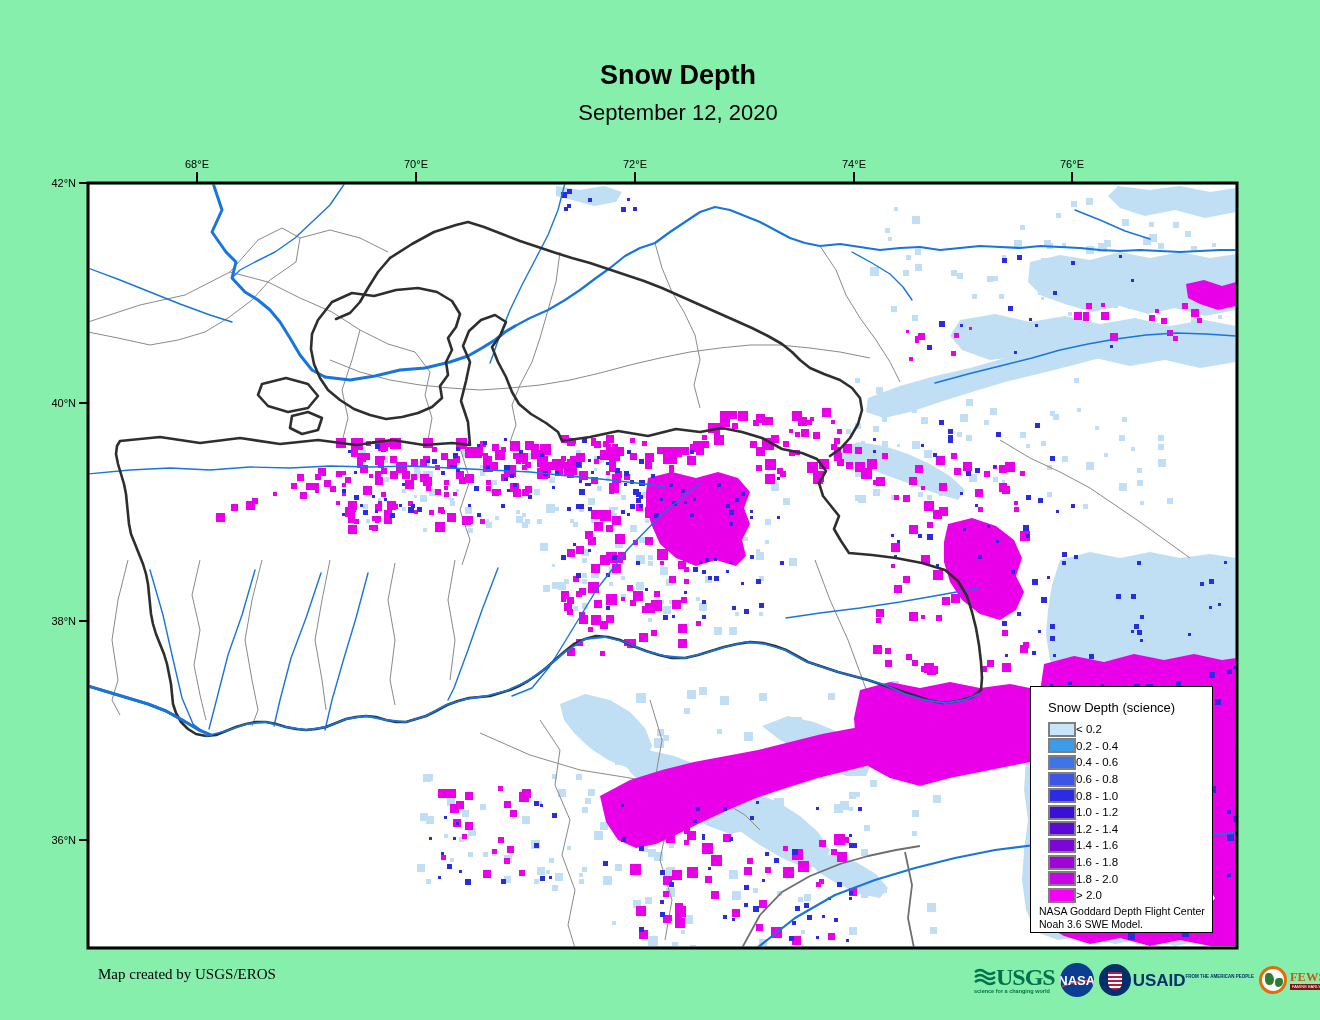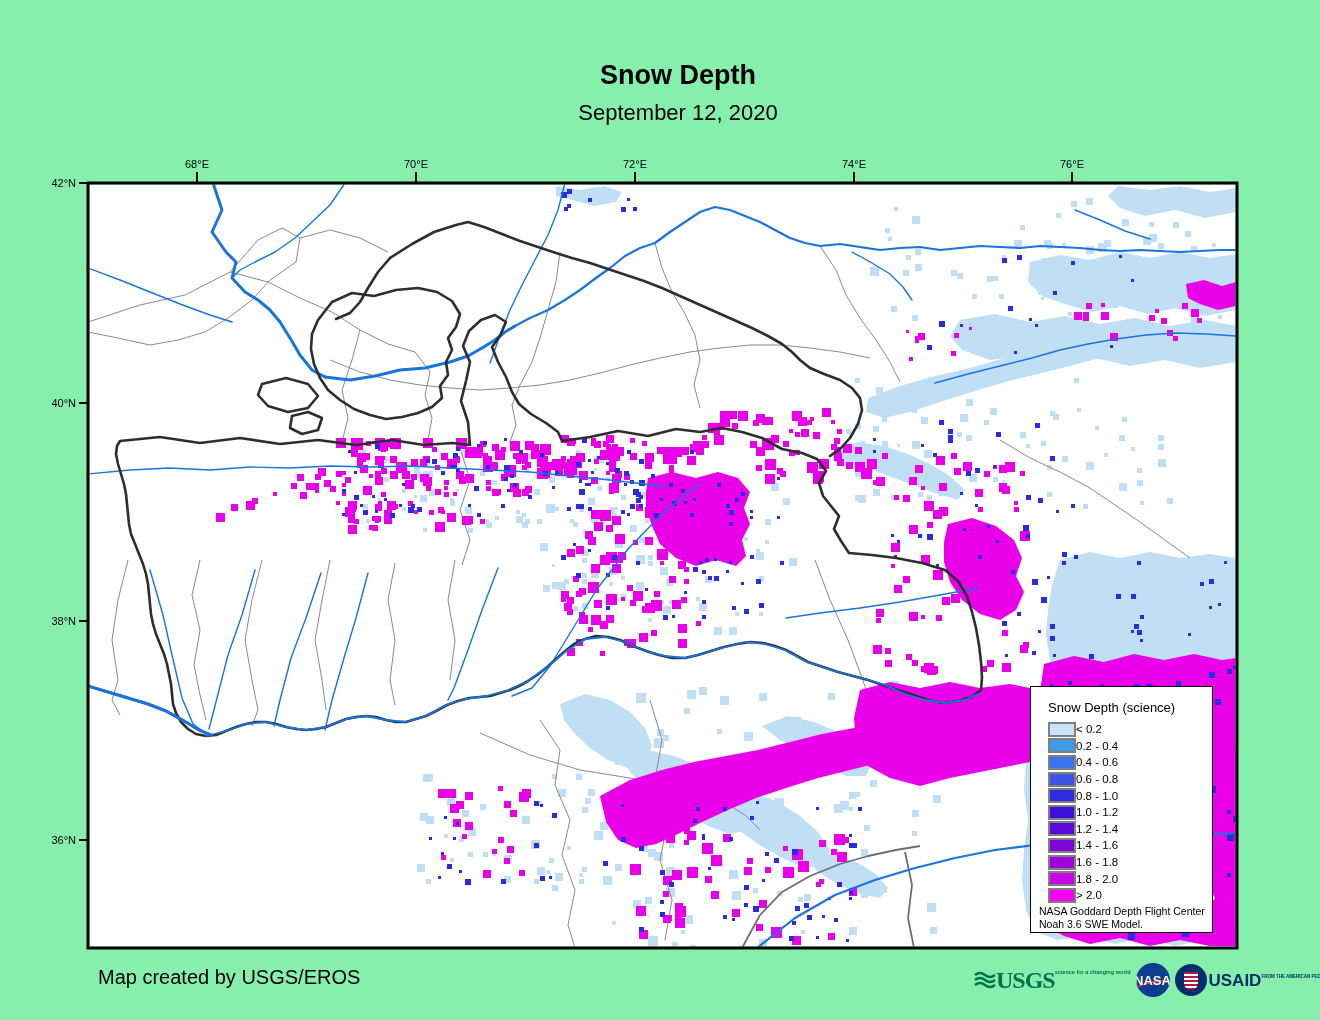--- a/index.html
+++ b/index.html
@@ -24,24 +24,24 @@
   
   .legend{position:absolute;left:1030px;top:686px;width:183px;height:247px;background:#fff;
           border:1px solid #000;box-sizing:border-box;z-index:5;}
   .legend-title{position:absolute;left:17px;top:13px;font-size:13px;}
   .legend-items{position:absolute;left:17px;top:34px;}
   .legend-row{display:flex;align-items:center;height:16.6px;}
   .legend-swatch{display:inline-block;width:24px;height:11px;border:2px solid #7f7f7f;box-sizing:content-box;}
   .legend-label{font-size:11.5px;}
   .legend-attr{position:absolute;left:8px;top:218px;font-size:10.5px;line-height:13px;}
   
-  .credit{position:absolute;left:98px;top:966px;font-size:20px;}
+  .credit{position:absolute;left:98px;top:966px;font-size:15px;font-family:Liberation Serif, serif;}
   .logos{position:absolute;left:974px;top:956px;height:48px;display:flex;align-items:center;gap:5px;z-index:6;}
   .logo{position:relative;display:flex;align-items:center;}
-  .usgs-block{display:flex;flex-direction:row;align-items:flex-start;}
+  .usgs-block{display:flex;flex-direction:column;align-items:flex-start;}
   .usgs-row{display:flex;align-items:center;}
   .usgs-text{color:#00724C;font-weight:bold;font-size:24px;letter-spacing:-1px;
              font-family:"Liberation Serif", serif;line-height:22px;}
   .usgs-tag{color:#00724C;font-size:5.5px;font-weight:bold;white-space:nowrap;margin-top:0px;}
   .nasa-circle{width:34px;height:34px;border-radius:50%;background:#0B3D91;position:relative;overflow:hidden;
                display:flex;align-items:center;justify-content:center;}
   .nasa-text{color:#fff;font-size:13px;font-weight:bold;z-index:2;}
   .nasa-swoosh{position:absolute;left:-4px;top:18px;width:42px;height:10px;border-top:2px solid #FC3D21;
                border-radius:50%;transform:rotate(-12deg);}
   .usaid-block{display:flex;align-items:center;}

